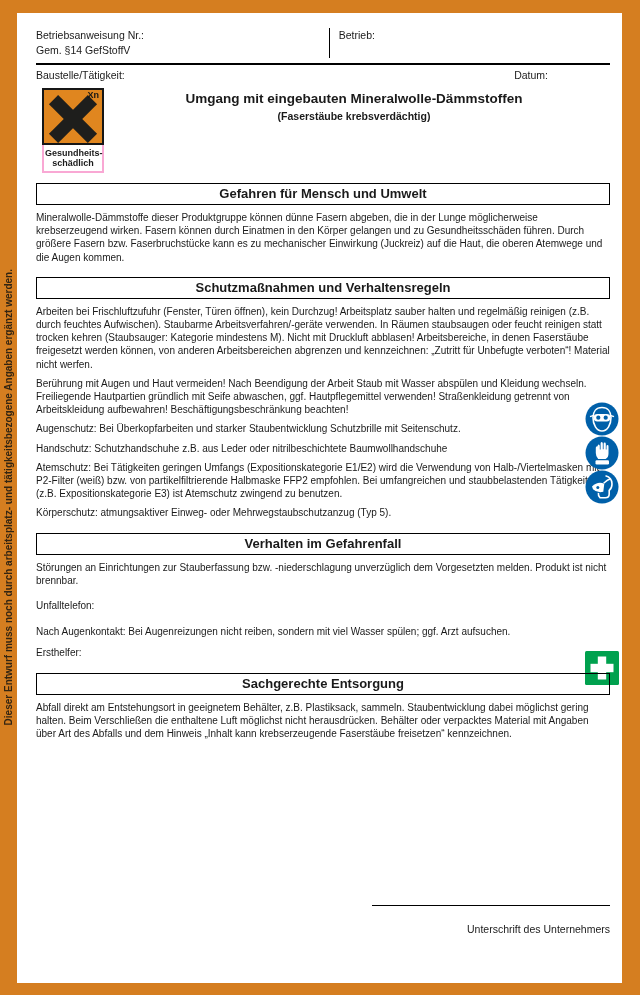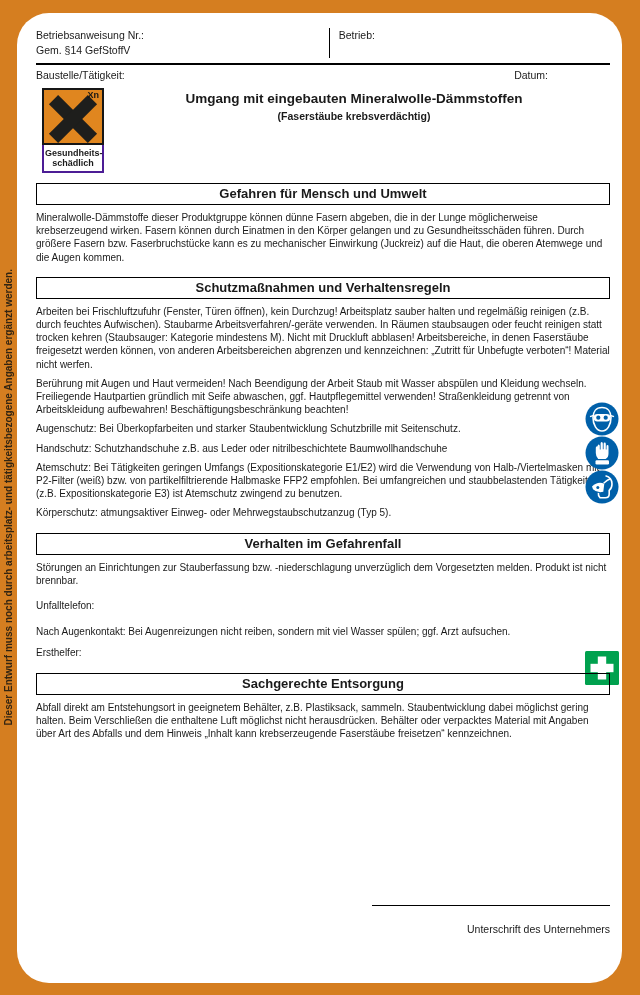--- a/index.html
+++ b/index.html
@@ -13,40 +13,40 @@
     position:absolute; left:0; top:0; width:17px; height:995px;
     display:flex; align-items:center; justify-content:center;
   }
   .side-note {
     writing-mode:vertical-rl; transform:rotate(180deg);
     font-size:10px; font-weight:bold; color:#332512; white-space:nowrap;
   }
   .page {
     position:absolute; left:17px; top:13px; width:605px; height:970px;
     background:#ffffff; box-sizing:border-box;
-    padding:15px 12px 0 19px; overflow:hidden;border-radius:32px;
+    padding:15px 12px 0 19px; overflow:hidden;
   }
   
   .hdr-top { display:grid; grid-template-columns:51% 49%; border-bottom:2px solid #000; padding-bottom:5px; }
   .hdr-cell { font-size:10.5px; line-height:15px; }
   .hdr-cell.right { border-left:1.5px solid #000; padding-left:9px; }
   .hdr-bottom { display:flex; align-items:flex-start; padding:4px 0 0; font-size:10.5px; }
   .fill { flex:1; min-height:12px; }
   .blank-sm { width:62px; min-height:12px; }
   .blank-line { display:block; min-height:13px; }
   
   .title-row { display:flex; margin:7px 0 10px 6px; }
   .hazard-wrap { width:66px; flex:none; }
   .hazard-box { position:relative; width:62px; height:57px; box-sizing:border-box;
     background:#e0861f; border:2px solid #161616; }
   .hazard-box .bar { position:absolute; left:50%; top:54%; width:55px; height:13px; background:#1e1e1c; }
   .bar.a { transform:translate(-50%,-50%) rotate(45deg); }
   .bar.b { transform:translate(-50%,-50%) rotate(-45deg); }
   .hazard-code { position:absolute; top:0; right:3px; font-size:9px; font-weight:bold; color:#161616; }
-  .hazard-caption { width:62px; box-sizing:border-box; border:2px solid #4c1d95; margin-top:-2px;
+  .hazard-caption { width:62px; box-sizing:border-box; border:2px solid #f9a8d4; margin-top:-2px;
     background:#fff; font-size:9px; line-height:10px; font-weight:bold; text-align:center; padding:3px 1px; }
   .title-col { flex:1; text-align:center; padding:3px 10px 0 0; }
   .doc-title { font-size:13.5px; font-weight:bold; line-height:16px; }
   .doc-subtitle { font-size:10.5px; font-weight:bold; margin-top:3px; }
   
   .section { margin-bottom:13px; position:relative; }
   .sec-head { border:1.5px solid #000; box-sizing:border-box; text-align:center;
     font-size:13px; font-weight:bold; line-height:16px; padding:2px 6px; margin-bottom:6px; }
   .section p { font-size:10px; line-height:13.2px; margin:0 0 6px; }
   .ppe-icons { position:absolute; right:-9px; top:125px; width:34px; }

